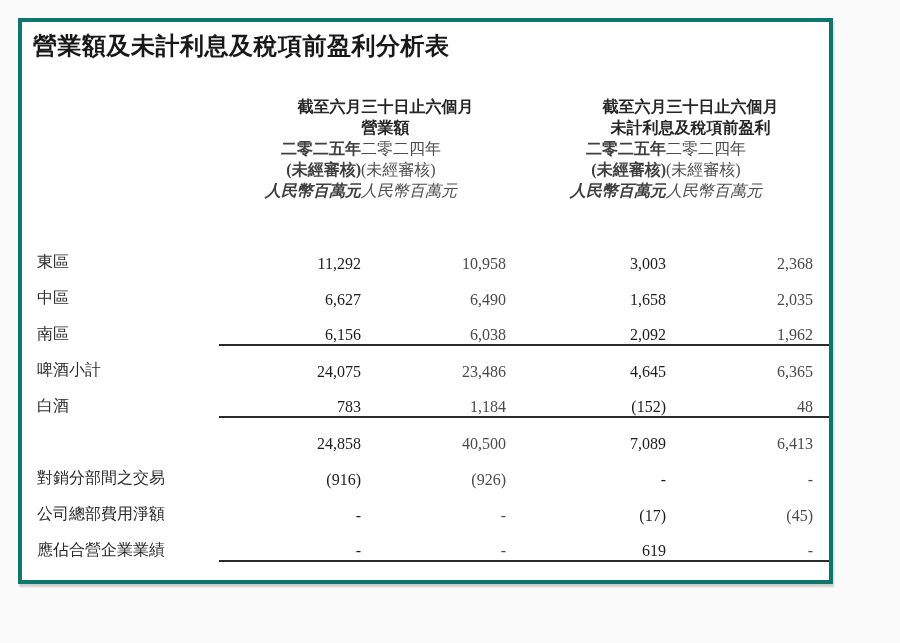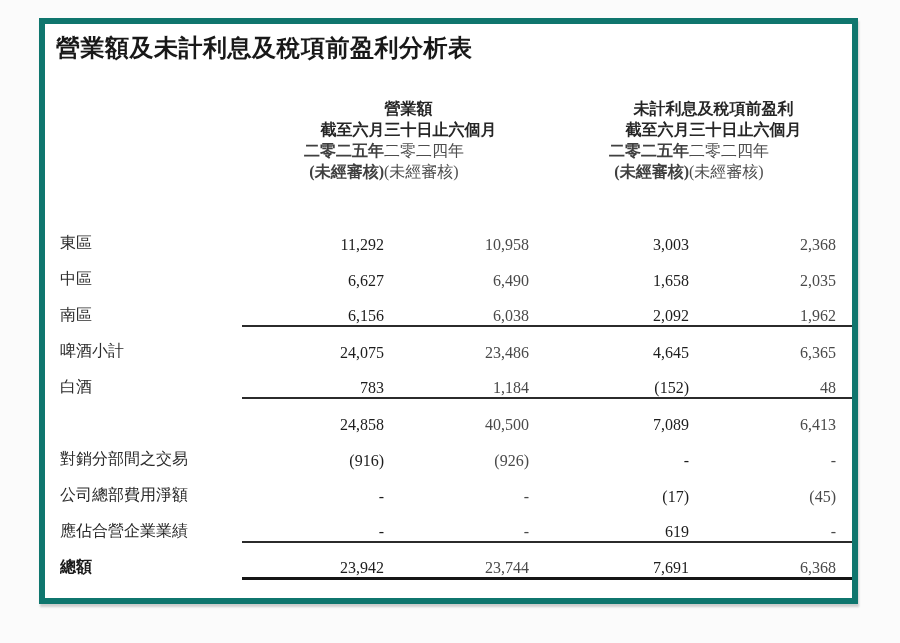--- a/index.html
+++ b/index.html
@@ -6,24 +6,24 @@
     margin: 0;
     padding: 0;
     width: 900px;
     height: 643px;
     background: #fbfbfb;
     font-family: "Liberation Serif", "DejaVu Serif", serif;
     color: #1f1f1f;
   }
   .doc-box {
     position: absolute;
-    left: 39px;
+    left: 18px;
     top: 18px;
     width: 807px;
-    border: 6px solid #0f766e;
+    border: 4px solid #0f766e;
     background: #ffffff;
     box-shadow: 1px 3px 2px rgba(0,0,0,0.18);
     padding-bottom: 18px;
   }
   .title {
     margin: 8px 0 0 11px;
     font-size: 24px;
     font-weight: 700;
     letter-spacing: 0.5px;
     color: #181818;
@@ -76,41 +76,48 @@
     <colgroup>
       <col class="c-lbl">
         <col class="c-1">
         <col class="c-2">
         <col class="c-3">
         <col class="c-4">
     </colgroup>
     <thead>
       <tr class="grp-row">
         <td></td>
-        <td class="grp" colspan="2">營業額</td>
-        <td class="grp" colspan="2">未計利息及稅項前盈利</td>
+        <td class="grp" colspan="2">截至六月三十日止六個月</td>
+        <td class="grp" colspan="2">截至六月三十日止六個月</td>
       </tr>
       <tr class="grp-row">
         <td></td>
-        <td class="grp" colspan="2">截至六月三十日止六個月</td>
-        <td class="grp" colspan="2">截至六月三十日止六個月</td>
+        <td class="grp" colspan="2">營業額</td>
+        <td class="grp" colspan="2">未計利息及稅項前盈利</td>
       </tr>
       <tr>
         <td></td>
         <td class="y25h">二零二五年</td>
         <td class="y24h">二零二四年</td>
         <td class="y25h">二零二五年</td>
         <td class="y24h pad4">二零二四年</td>
       </tr>
       <tr>
         <td></td>
         <td class="y25h">(未經審核)</td>
         <td class="y24h">(未經審核)</td>
         <td class="y25h">(未經審核)</td>
         <td class="y24h pad4">(未經審核)</td>
+      </tr>
+      <tr class="units">
+        <td></td>
+        <td class="y25h">人民幣百萬元</td>
+        <td class="y24h">人民幣百萬元</td>
+        <td class="y25h">人民幣百萬元</td>
+        <td class="y24h pad4">人民幣百萬元</td>
       </tr>
       <tr class="spacer">
         <td colspan="5"></td>
       </tr>
     </thead>
     <tbody>
       <tr>
         <td class="lbl">東區</td>
         <td class="num y25">11,292</td>
         <td class="num y24">10,958</td>
@@ -166,22 +173,15 @@
         <td class="num y25">(17)</td>
         <td class="num y24 pad4">(45)</td>
       </tr>
       <tr class="rule">
         <td class="lbl">應佔合營企業業績</td>
         <td class="num y25">-</td>
         <td class="num y24">-</td>
         <td class="num y25">619</td>
         <td class="num y24 pad4">-</td>
       </tr>
-      <tr class="total">
-        <td class="lbl">總額</td>
-        <td class="num y25">23,942</td>
-        <td class="num y24">23,744</td>
-        <td class="num y25">7,691</td>
-        <td class="num y24 pad4">6,368</td>
-      </tr>
     </tbody>
   </table>
 </div>
 
 </body></html>

